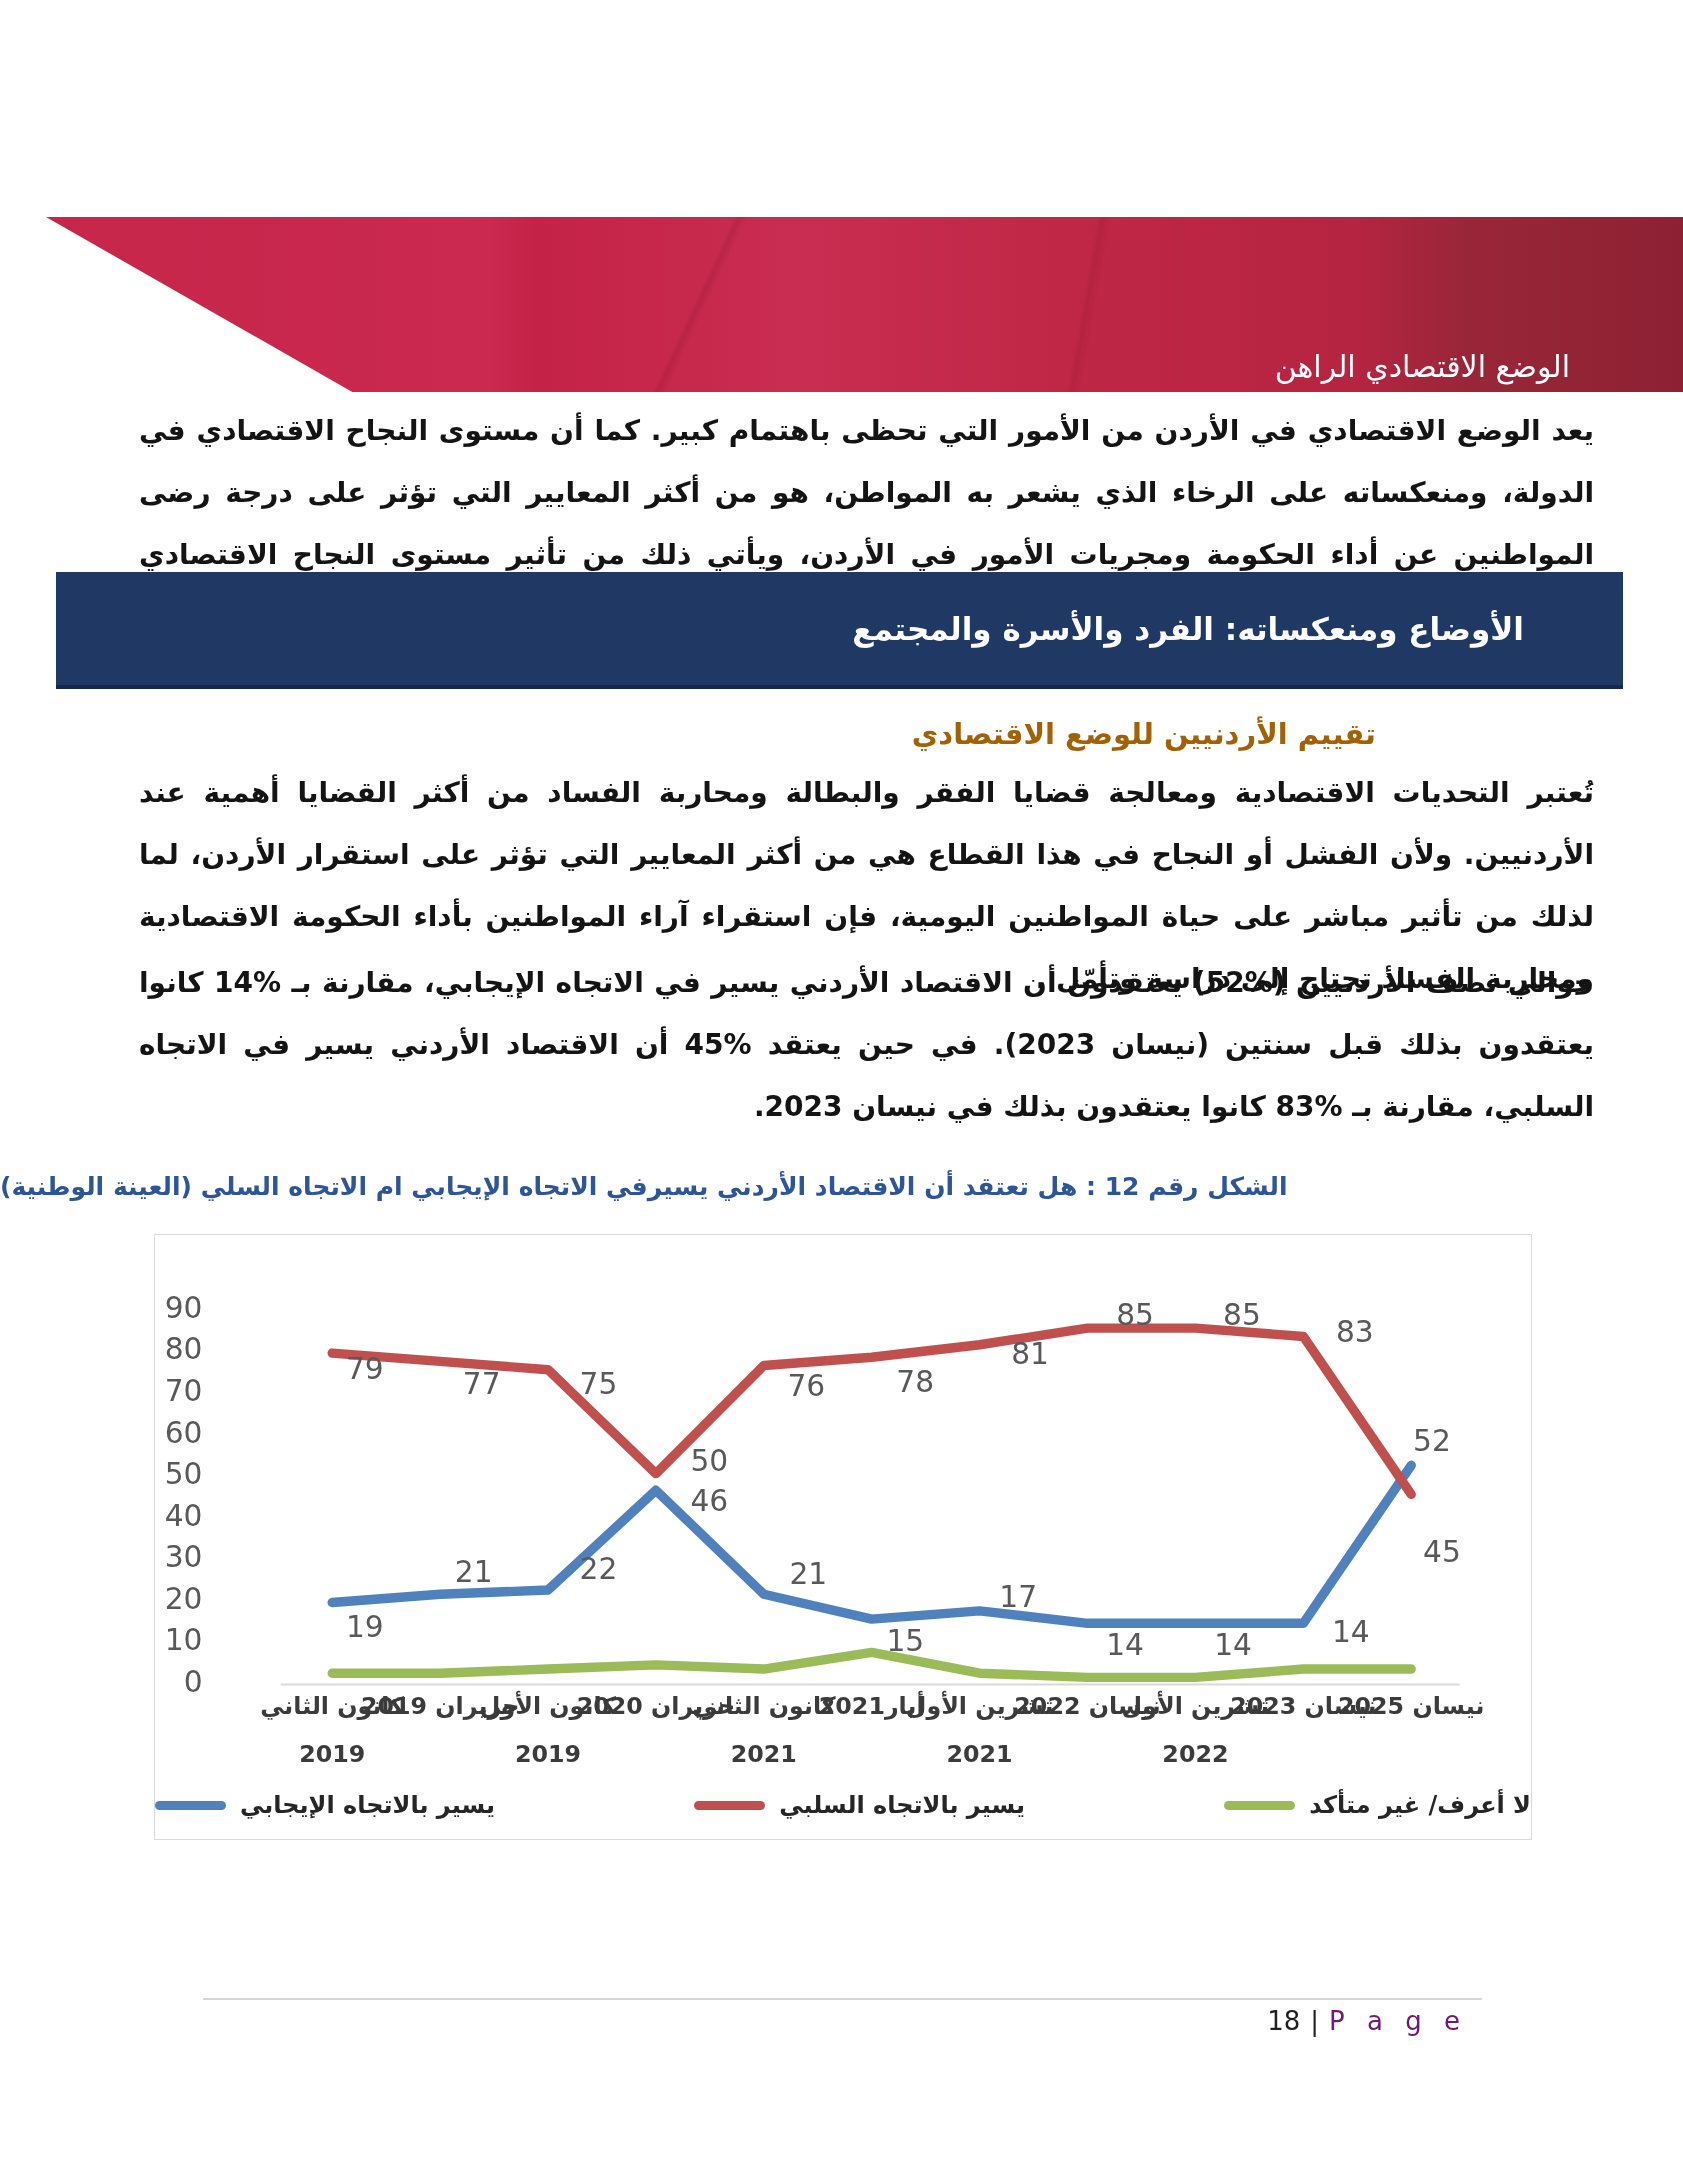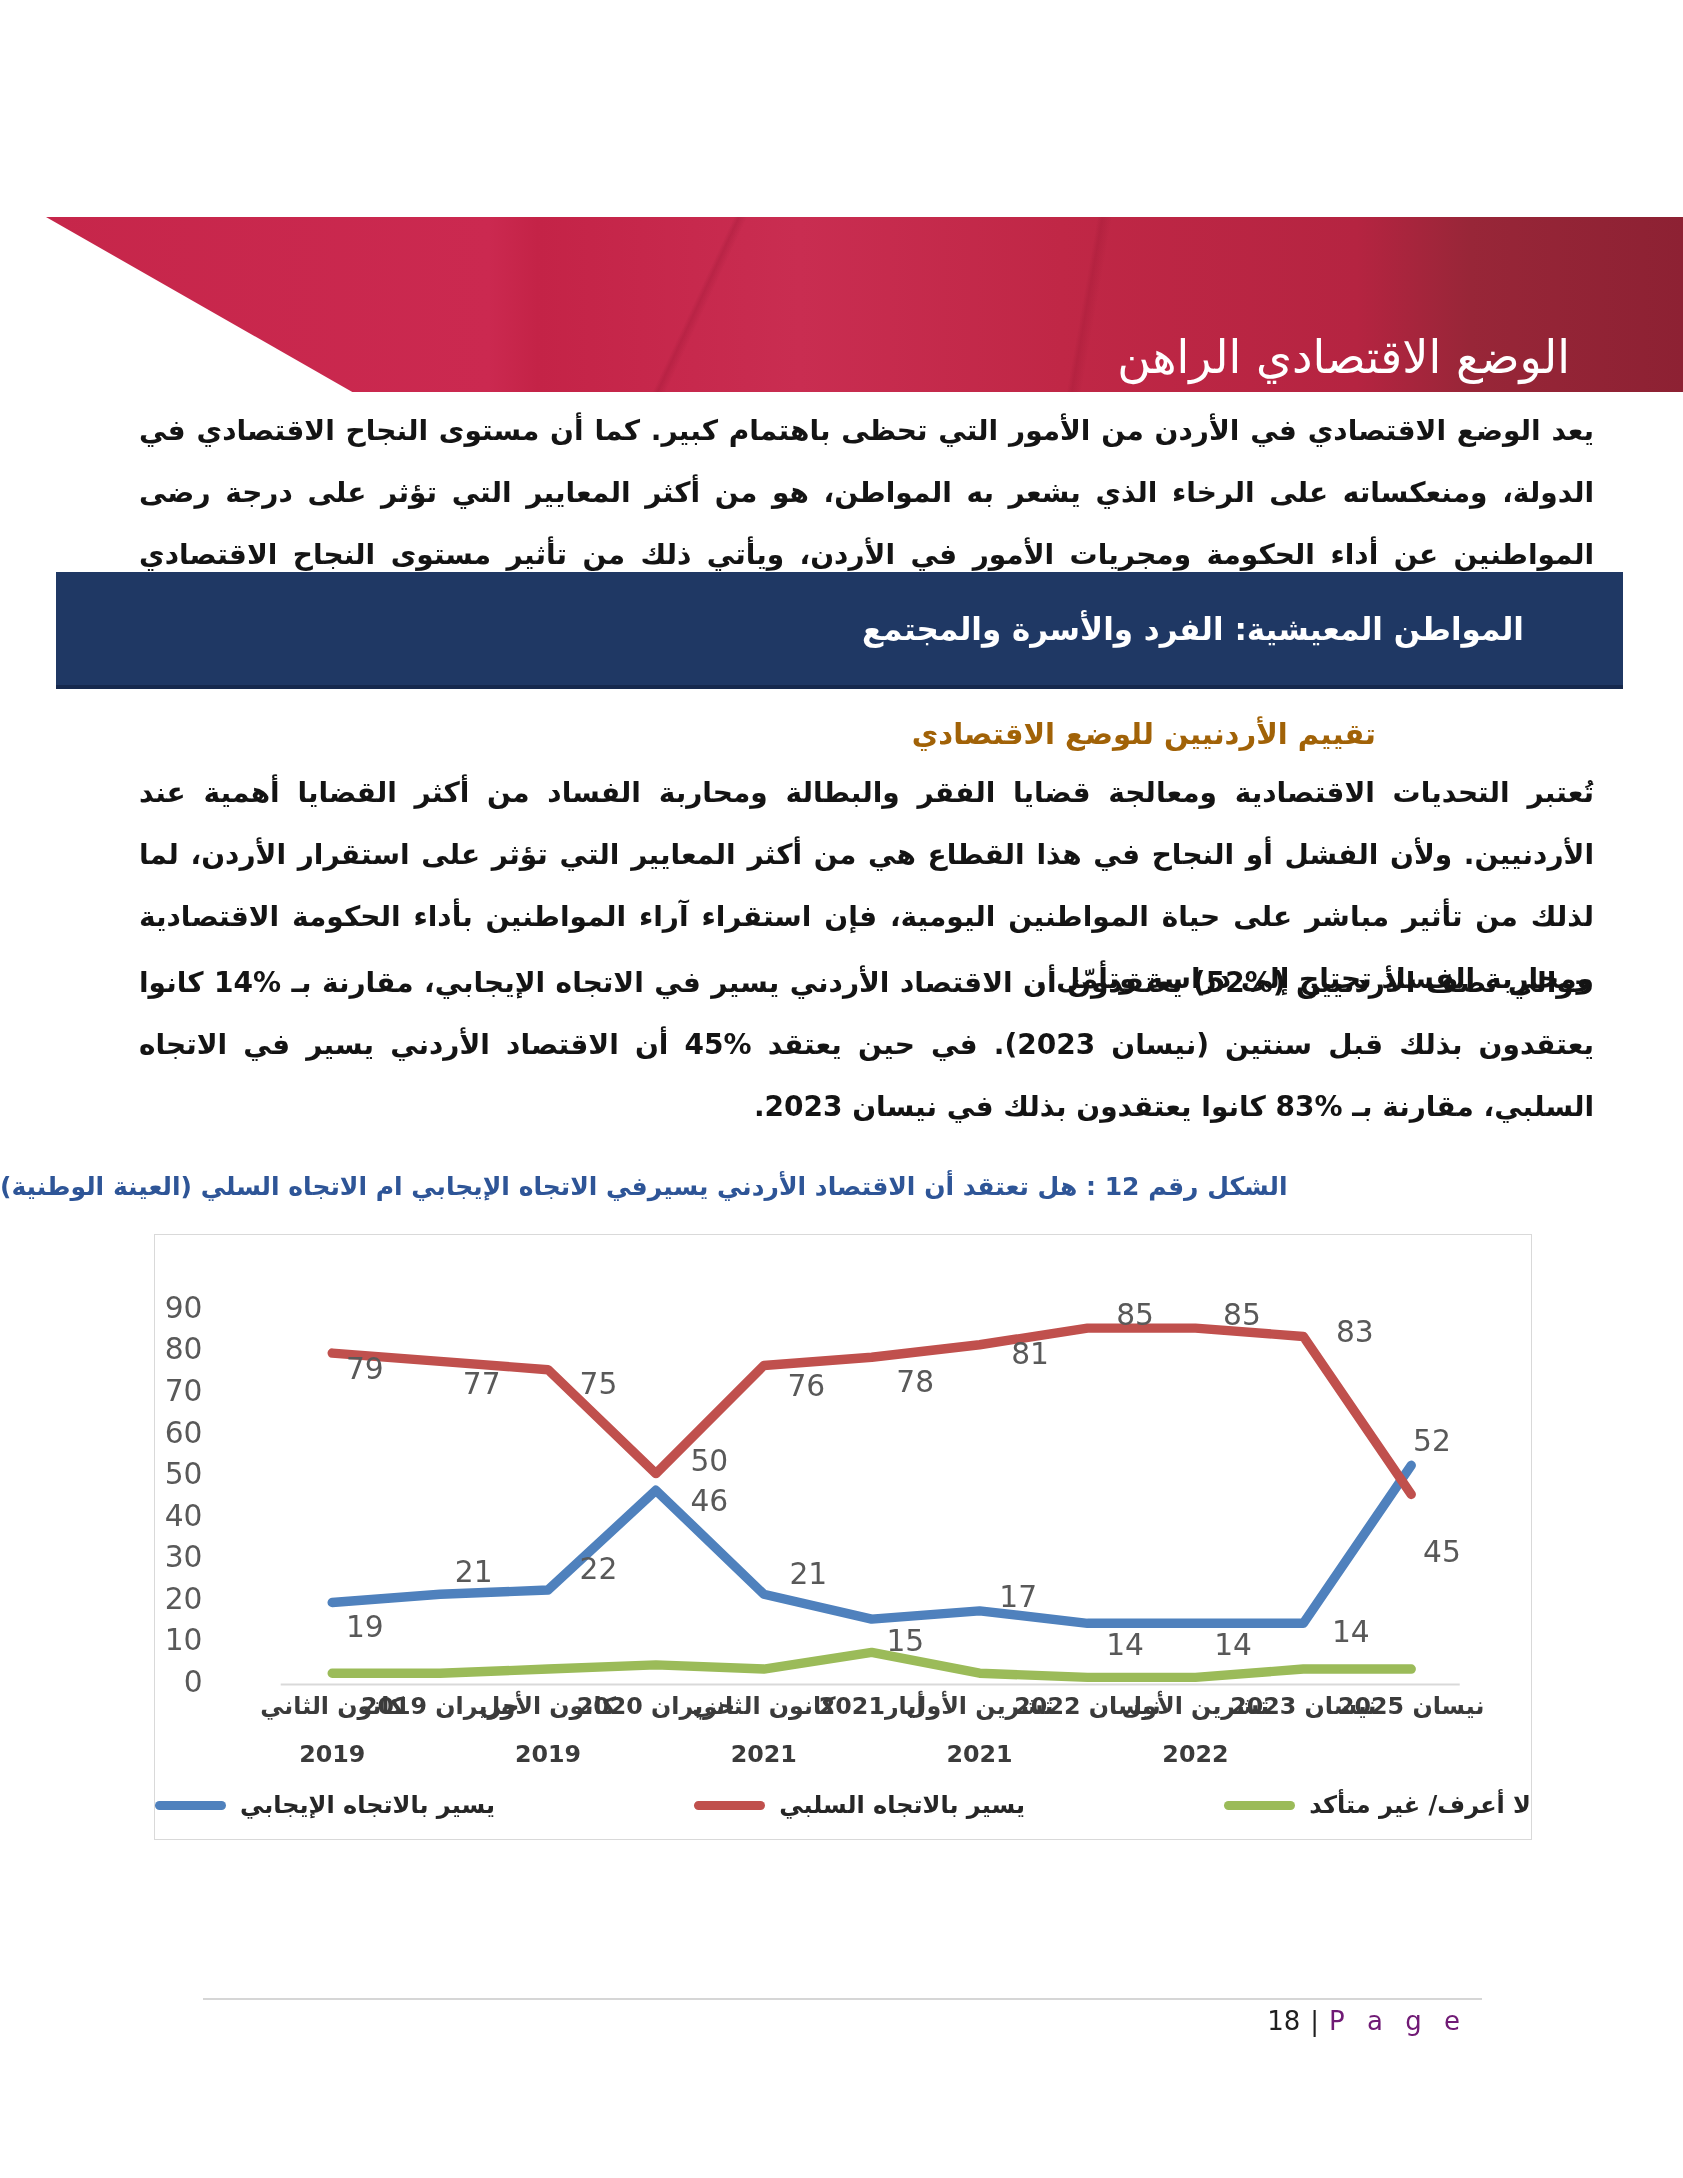--- a/index.html
+++ b/index.html
@@ -10,21 +10,21 @@
   .banner{
     position:absolute;left:46px;top:217px;width:1638px;height:175px;
     background:
       linear-gradient(115deg, rgba(120,10,35,0) 40%, rgba(120,10,35,.18) 40.3%, rgba(120,10,35,0) 40.8%),
       linear-gradient(100deg, rgba(120,10,35,0) 63%, rgba(120,10,35,.15) 63.3%, rgba(120,10,35,0) 63.9%),
       linear-gradient(90deg,#c6264a 0%,#cb2950 27%,#c42347 30%,#c92d51 46%,#c02746 62%,#b52441 80%,#982638 87%,#8d2133 100%);
     clip-path:polygon(0 0,100% 0,100% 100%,18.7% 100%);
   }
   .banner-title{
     position:absolute;right:114px;bottom:8px;color:#ffffff;
-    font-size:46px;font-family:"DejaVu Serif","DejaVu Sans",serif;
+    font-size:30px;font-family:"DejaVu Serif","DejaVu Sans",serif;
     direction:rtl;white-space:nowrap;
   }
 
   
   .para{
     position:absolute;left:139px;width:1455px;margin:0;
     direction:rtl;text-align:justify;color:#141414;
     font-size:28px;font-weight:bold;line-height:62px;
   }
   .p1{top:400px;}
@@ -77,21 +77,21 @@
 
 <div class="page">
 
   <div class="banner">
     <div class="banner-title">الوضع الاقتصادي الراهن</div>
   </div>
 
   <p class="para p1">يعد الوضع الاقتصادي في الأردن من الأمور التي تحظى باهتمام كبير. كما أن مستوى النجاح الاقتصادي في الدولة، ومنعكساته على الرخاء الذي يشعر به المواطن، هو من أكثر المعايير التي تؤثر على درجة رضى المواطنين عن أداء الحكومة ومجريات الأمور في الأردن، ويأتي ذلك من تأثير مستوى النجاح الاقتصادي بشكل مباشر على حياة المواطنين اليومية.</p>
 
   <div class="section-banner">
-    <div class="section-banner-title">المواطن المعيشية: الفرد والأسرة والمجتمع</div>
+    <div class="section-banner-title">الأوضاع ومنعكساته: الفرد والأسرة والمجتمع</div>
   </div>
 
   <h3 class="subsection">تقييم الأردنيين للوضع الاقتصادي</h3>
 
   <p class="para p2">تُعتبر التحديات الاقتصادية ومعالجة قضايا الفقر والبطالة ومحاربة الفساد من أكثر القضايا أهمية عند الأردنيين. ولأن الفشل أو النجاح في هذا القطاع هي من أكثر المعايير التي تؤثر على استقرار الأردن، لما لذلك من تأثير مباشر على حياة المواطنين اليومية، فإن استقراء آراء المواطنين بأداء الحكومة الاقتصادية ومحاربة الفساد تحتاج إلى دراسة وتأمّل .</p>
   <p class="para p3">حوالي نصف الأردنيين (%52) يعتقدون أن الاقتصاد الأردني يسير في الاتجاه الإيجابي، مقارنة بـ %14 كانوا يعتقدون بذلك قبل سنتين (نيسان 2023). في حين يعتقد %45 أن الاقتصاد الأردني يسير في الاتجاه السلبي، مقارنة بـ %83 كانوا يعتقدون بذلك في نيسان 2023.</p>
 
   <div class="fig-caption">الشكل رقم 12 : هل تعتقد أن الاقتصاد الأردني يسيرفي الاتجاه الإيجابي ام الاتجاه السلي (العينة الوطنية)</div>
 
   <div class="chart-box">

